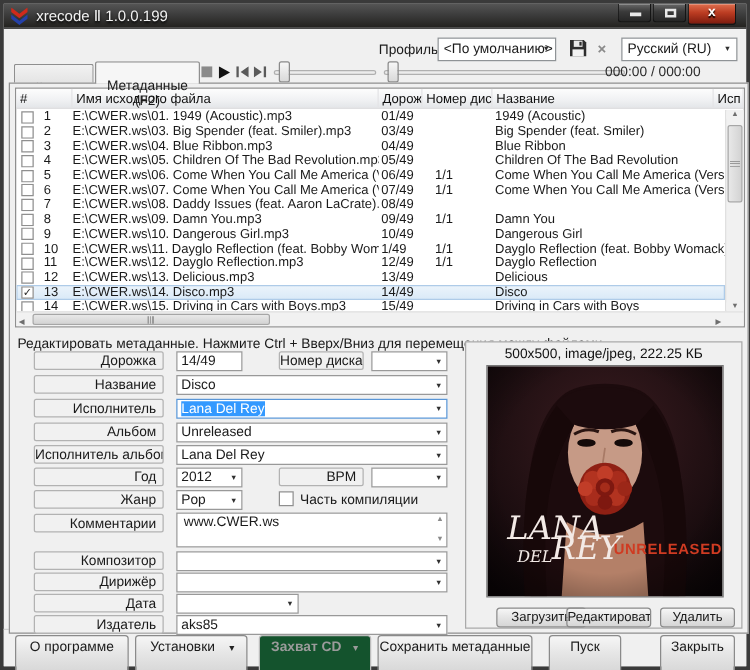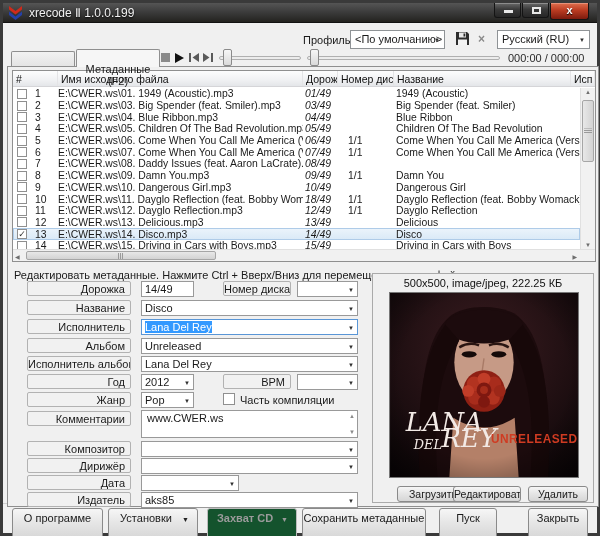--- a/index.html
+++ b/index.html
@@ -58,21 +58,21 @@
            font-size:10.5px; color:#111; }
   .ghead span { display:block; padding:2px 0 0 3px; border-right:1px solid #e4e4e6;
                 overflow:hidden; white-space:nowrap; }
   .h-num{width:45px; padding-left:13px;} .h-file{width:245px;} .h-track{width:35px;}
   .h-disc{width:56px;} .h-title{width:177px;} .h-isp{flex:1; border-right:none;}
   .gbody { position:absolute; left:0; top:17px; right:15px; bottom:12px; overflow:hidden; }
   .trow { display:flex; height:11.7px; align-items:center; font-size:10.4px; white-space:nowrap; }
   .trow.sel { background:linear-gradient(#ecf4fb,#d9e9f7); box-shadow:inset 0 0 0 1px #aecbe8; }
   .cell { display:block; overflow:hidden; white-space:nowrap; }
   .c-num { width:45px; display:flex; align-items:center; }
-  .c-file { width:245px; } .c-track { width:35px; padding-left:2px;font-style:italic; }
+  .c-file { width:245px; } .c-track { width:35px; padding-left:2px; }
   .c-disc { width:56px; padding-left:10px; } .c-title { flex:1; padding-left:2px; }
   .cb { display:inline-block; width:10px; height:10px; margin-left:4px; background:#fff;
         border:1px solid #8f8f8f; font-size:9px; line-height:9px; text-align:center; color:#333; }
   .rnum { margin-left:8px; }
   .vscroll { position:absolute; top:17px; right:0; width:15px; bottom:12px; background:#f1f1f1;
              border-left:1px solid #e0e0e0; }
   .hscroll { position:absolute; left:0; right:0; bottom:0; height:12px; background:#f1f1f1;
              border-top:1px solid #e0e0e0; }
   .sbtn { position:absolute; background:#f1f1f1; color:#6e6e6e; font-size:6px; text-align:center; }
   .sthumb2 { position:absolute; background:linear-gradient(90deg,#e8e8e8,#d3d3d3);
@@ -173,21 +173,21 @@
     </svg>
   <svg class="picon" style="left:200px;" width="10" height="9">
       <path d="M0,0 L6.5,4.5 L0,9 Z M8,0 h2 v9 h-2 Z" fill="#5a5a5a"></path>
     </svg>
   <div class="slider" style="left:216px; top:53px; width:82px;">
     <div class="sthumb" style="left:3px;"></div>
   </div>
   <div class="slider" style="left:304px; top:53px; width:193px;">
     <div class="sthumb" style="left:2px;"></div>
   </div>
-  <span class="ptime" style="left:505px;">000:00 / 000:00</span>
+  <span class="ptime" style="left:481px;">000:00 / 000:00</span>
 
   <div class="tabpage">
 
     <div class="grid">
       <div class="ghead">
         <span class="h-num">#</span>
         <span class="h-file">Имя исходного файла</span>
         <span class="h-track">Дорожка</span>
         <span class="h-disc">Номер диска</span>
         <span class="h-title">Название</span>
@@ -282,21 +282,21 @@
             <span class="cell c-track">10/49</span>
             <span class="cell c-disc"></span>
             <span class="cell c-title">Dangerous Girl</span>
           </div>
           <div class="trow">
             <span class="cell c-num">
               <span class="cb"></span>
               <span class="rnum">10</span>
             </span>
             <span class="cell c-file">E:\CWER.ws\11. Dayglo Reflection (feat. Bobby Womack).mp3</span>
-            <span class="cell c-track">18/49</span>
+            <span class="cell c-track">1/49</span>
             <span class="cell c-disc">1/1</span>
             <span class="cell c-title">Dayglo Reflection (feat. Bobby Womack)</span>
           </div>
           <div class="trow">
             <span class="cell c-num">
               <span class="cb"></span>
               <span class="rnum">11</span>
             </span>
             <span class="cell c-file">E:\CWER.ws\12. Dayglo Reflection.mp3</span>
             <span class="cell c-track">12/49</span>

